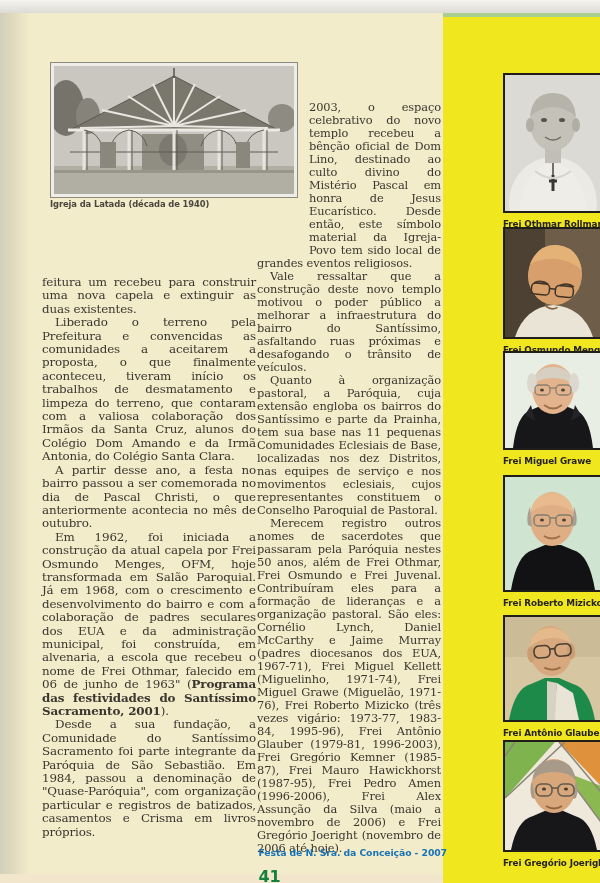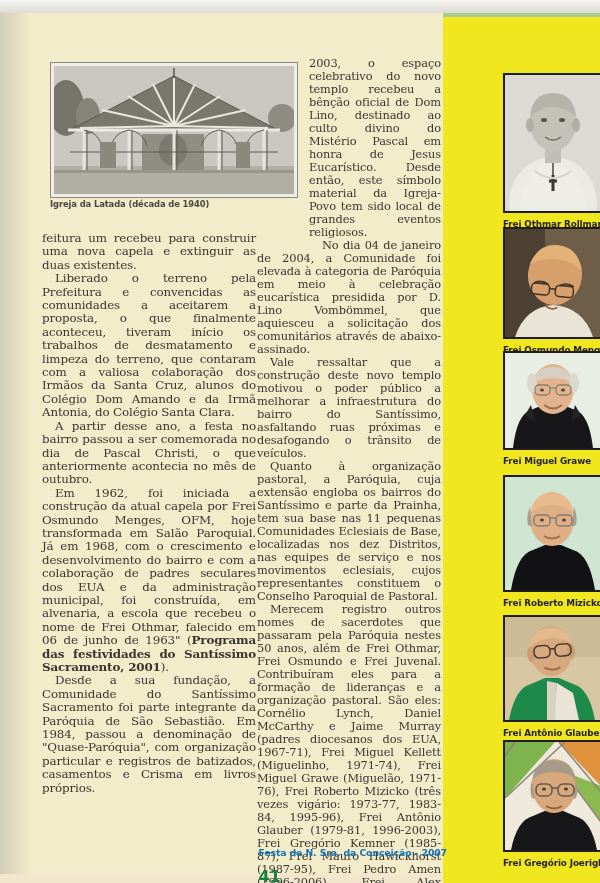--- a/index.html
+++ b/index.html
@@ -19,21 +19,21 @@
   .sidebar-green-strip{position:absolute;left:443px;top:13px;width:157px;height:4px;background:#a9cf90;}
   
   .church{position:absolute;left:50px;top:62px;width:240px;height:128px;background:#efede7;
           border:1px solid #8d8a7c;padding:3px;}
   .church svg{display:block;}
   .church-caption{position:absolute;left:50px;top:199px;font-family:"DejaVu Sans",sans-serif;
                   font-size:8.4px;font-weight:bold;color:#4a463e;letter-spacing:-0.1px;}
   
   .col{position:absolute;text-align:justify;}
   .col p{margin:0;text-indent:13px;}
-  .col p.cont{text-indent:0;}
+  .col p.cont{text-indent:0;margin-top:44px;}
   #left-col{left:42px;top:232px;width:214px;font-size:11.9px;line-height:13.4px;letter-spacing:-0.15px;}
   #mid-col{left:257px;top:57px;width:184px;font-size:11.4px;line-height:13px;letter-spacing:-0.1px;}
   #photo-spacer{float:left;width:52px;height:188px;}
   
   .footer{position:absolute;top:847px;right:153px;display:flex;align-items:baseline;gap:9px;
           font-family:"DejaVu Sans",sans-serif;flex-direction:column;}
   .footer-title{font-size:9.3px;font-weight:bold;color:var(--footer-blue);letter-spacing:-0.1px;}
   .footer-page{font-size:16px;font-weight:bold;color:#15803d;}
   
   .fig{position:absolute;left:463px;width:100px;}
@@ -109,21 +109,20 @@
     <p>Liberado o terreno pela Prefeitura e convencidas as comunidades a aceitarem a proposta, o que finalmente aconteceu, tiveram início os trabalhos de desmatamento e limpeza do terreno, que contaram com a valiosa colaboração dos Irmãos da Santa Cruz, alunos do Colégio Dom Amando e da Irmã Antonia, do Colégio Santa Clara.</p>
     <p>A partir desse ano, a festa no bairro passou a ser comemorada no dia de Pascal Christi, o que anteriormente acontecia no mês de outubro.</p>
     <p><span>Em 1962, foi iniciada a construção da atual capela por Frei Osmundo Menges, OFM, hoje transformada em Salão Paroquial. Já em 1968, com o crescimento e desenvolvimento do bairro e com a colaboração de padres seculares dos EUA e da administração municipal, foi construída, em alvenaria, a escola que recebeu o nome de Frei Othmar, falecido em 06 de junho de 1963" (</span><b>Programa das festividades do Santíssimo Sacramento, 2001</b><span>).</span></p>
     <p>Desde a sua fundação, a Comunidade do Santíssimo Sacramento foi parte integrante da Paróquia de São Sebastião. Em 1984, passou a denominação de "Quase-Paróquia", com organização particular e registros de batizados, casamentos e Crisma em livros próprios.</p>
 
   </div>
 
   <div class="col" id="mid-col">
     <div id="photo-spacer"></div>
     <p class="cont">2003, o espaço celebrativo do novo templo recebeu a bênção oficial de Dom Lino, destinado ao culto divino do Mistério Pascal em honra de Jesus Eucarístico. Desde então, este símbolo material da Igreja-Povo tem sido local de grandes eventos religiosos.</p>
-    <p>No dia 04 de janeiro de 2004, a Comunidade foi elevada à categoria de Paróquia em meio à celebração eucarística presidida por D. Lino Vombömmel, que aquiesceu a solicitação dos comunitários através de abaixo-assinado.</p>
     <p>Vale ressaltar que a construção deste novo templo motivou o poder público a melhorar a infraestrutura do bairro do Santíssimo, asfaltando ruas próximas e desafogando o trânsito de veículos.</p>
     <p>Quanto à organização pastoral, a Paróquia, cuja extensão engloba os bairros do Santíssimo e parte da Prainha, tem sua base nas 11 pequenas Comunidades Eclesiais de Base, localizadas nos dez Distritos, nas equipes de serviço e nos movimentos eclesiais, cujos representantes constituem o Conselho Paroquial de Pastoral.</p>
     <p>Merecem registro outros nomes de sacerdotes que passaram pela Paróquia nestes 50 anos, além de Frei Othmar, Frei Osmundo e Frei Juvenal. Contribuíram eles para a formação de lideranças e a organização pastoral. São eles: Cornélio Lynch, Daniel McCarthy e Jaime Murray (padres diocesanos dos EUA, 1967-71), Frei Miguel Kellett (Miguelinho, 1971-74), Frei Miguel Grawe (Miguelão, 1971-76), Frei Roberto Mizicko (três vezes vigário: 1973-77, 1983-84, 1995-96), Frei Antônio Glauber (1979-81, 1996-2003), Frei Gregório Kemner (1985-87), Frei Mauro Hawickhorst (1987-95), Frei Pedro Amen (1996-2006), Frei Alex Assunção da Silva (maio a novembro de 2006) e Frei Gregório Joeright (novembro de 2006 até hoje).</p>
   </div>
 
   <div class="footer">
     <span class="footer-title">Festa de N. Sra. da Conceição - 2007</span>
     <span class="footer-page">41</span>
   </div>
 

